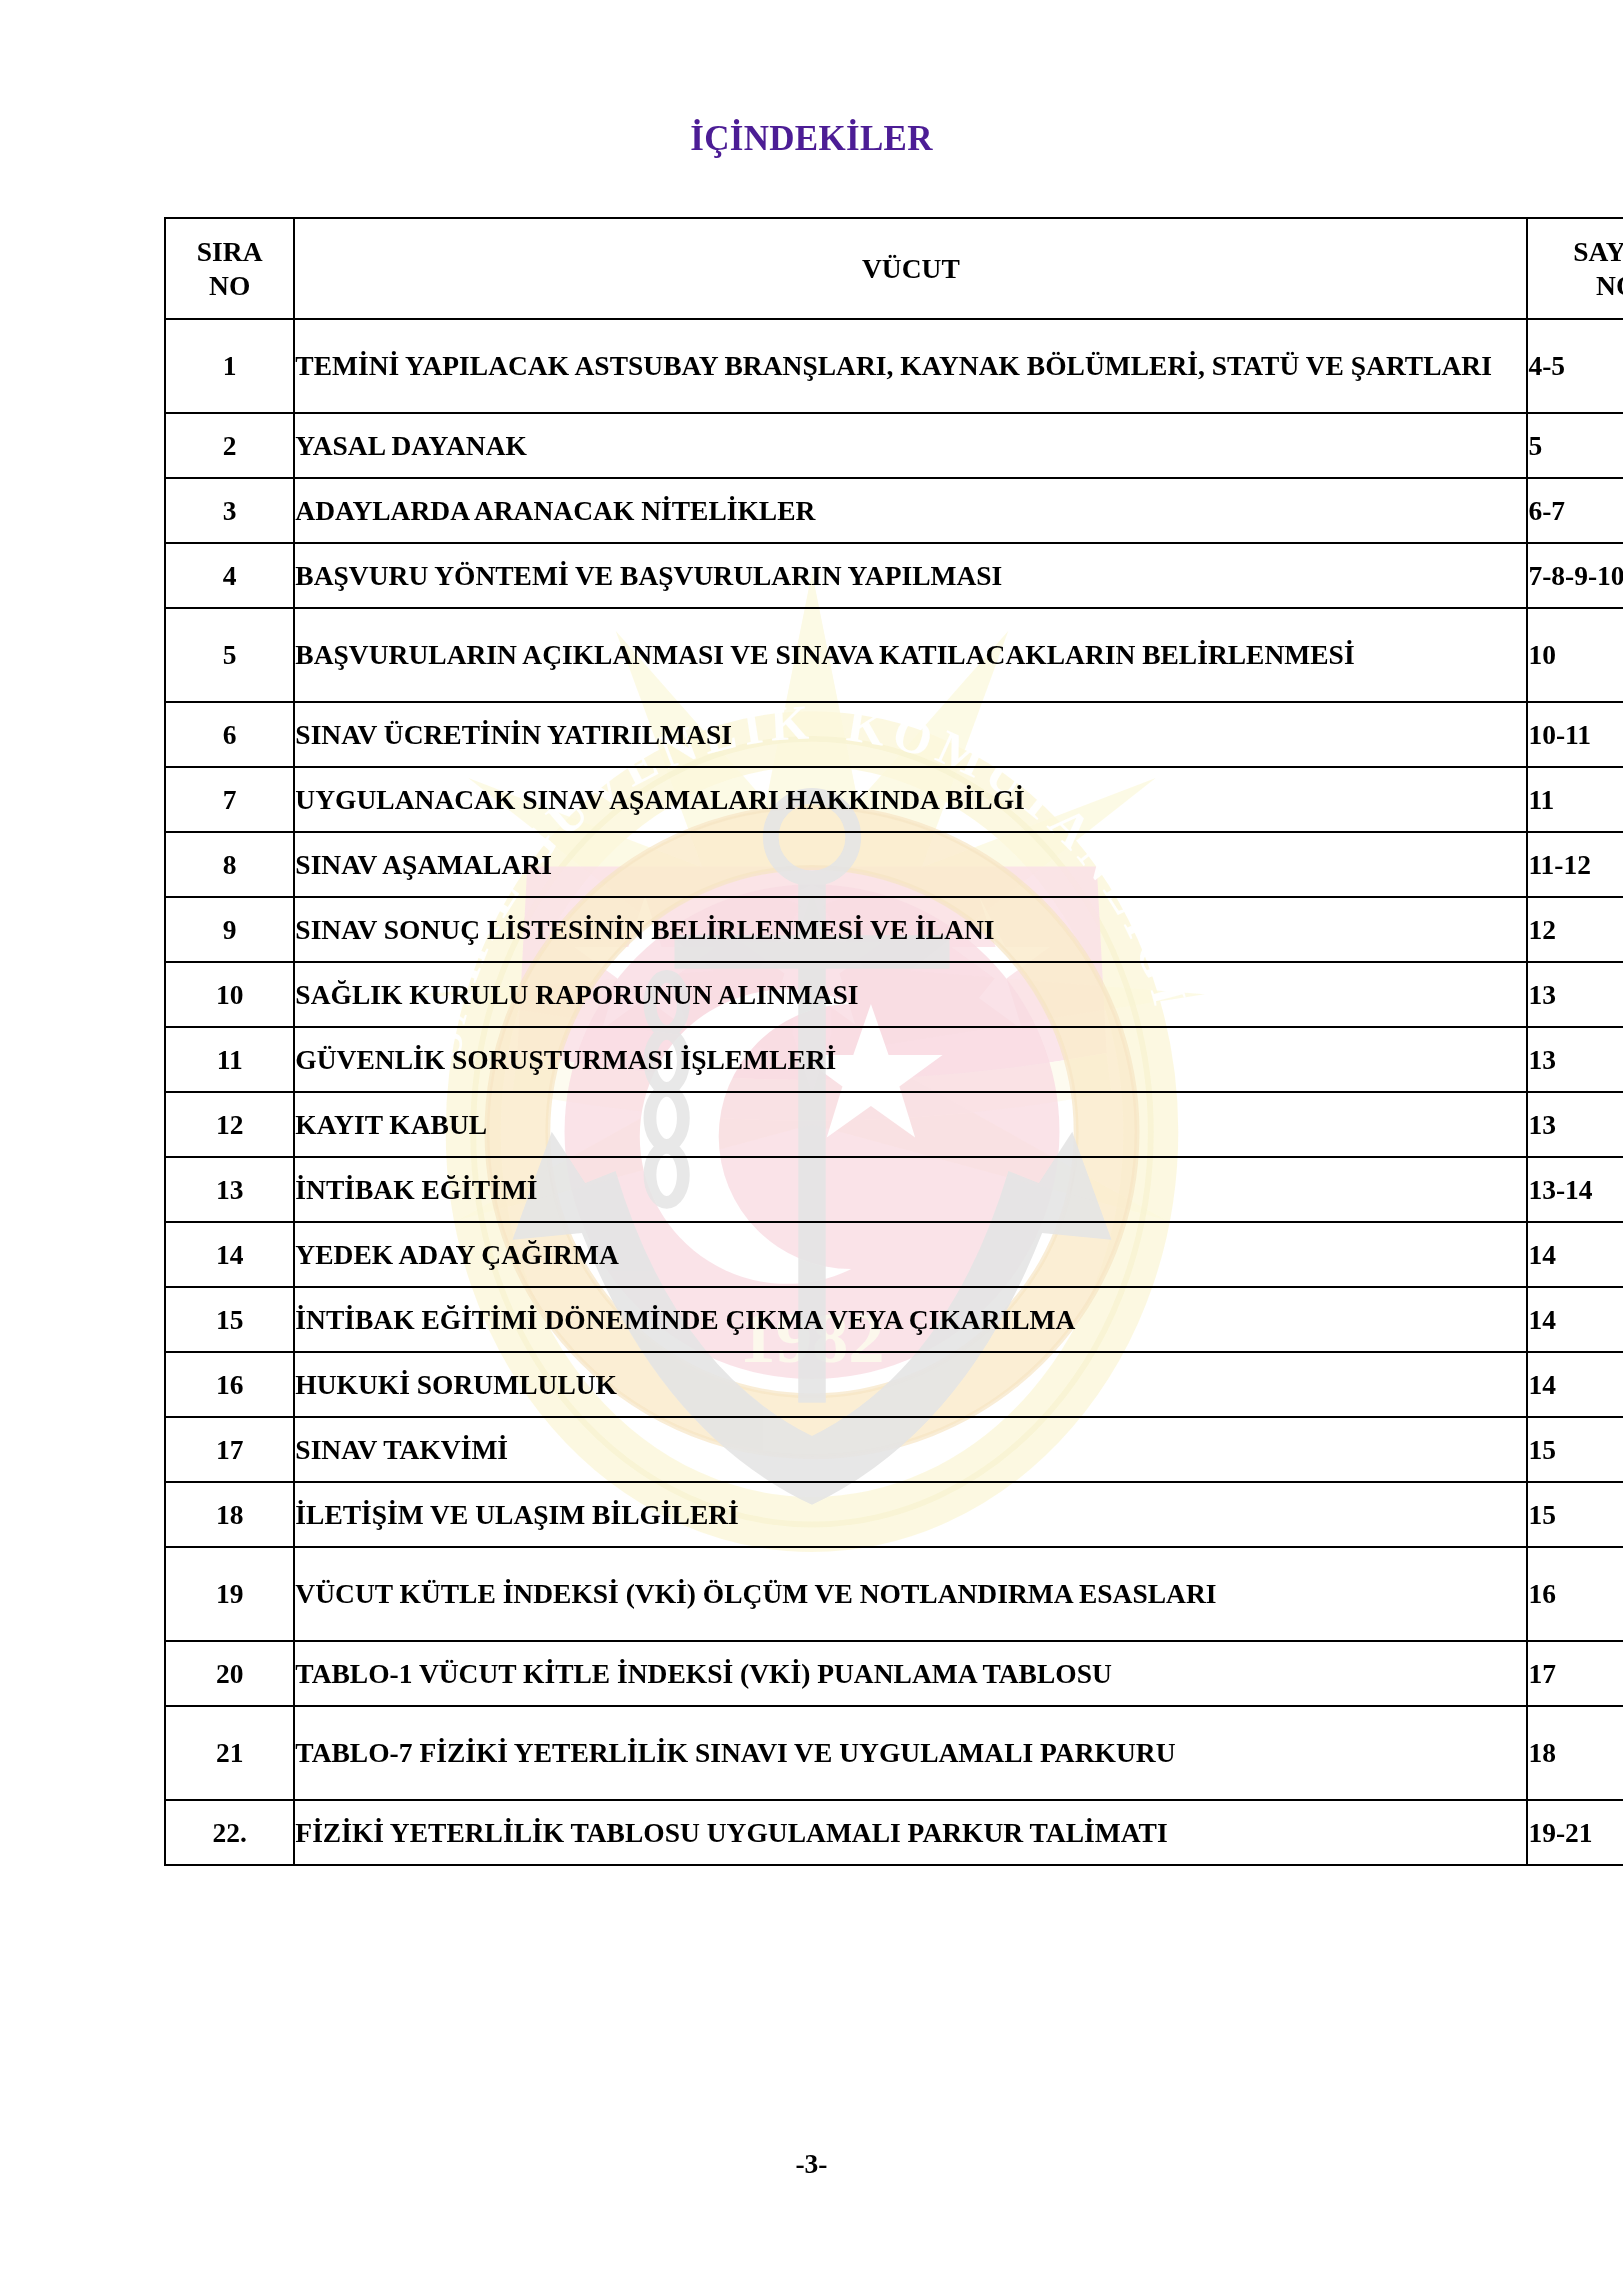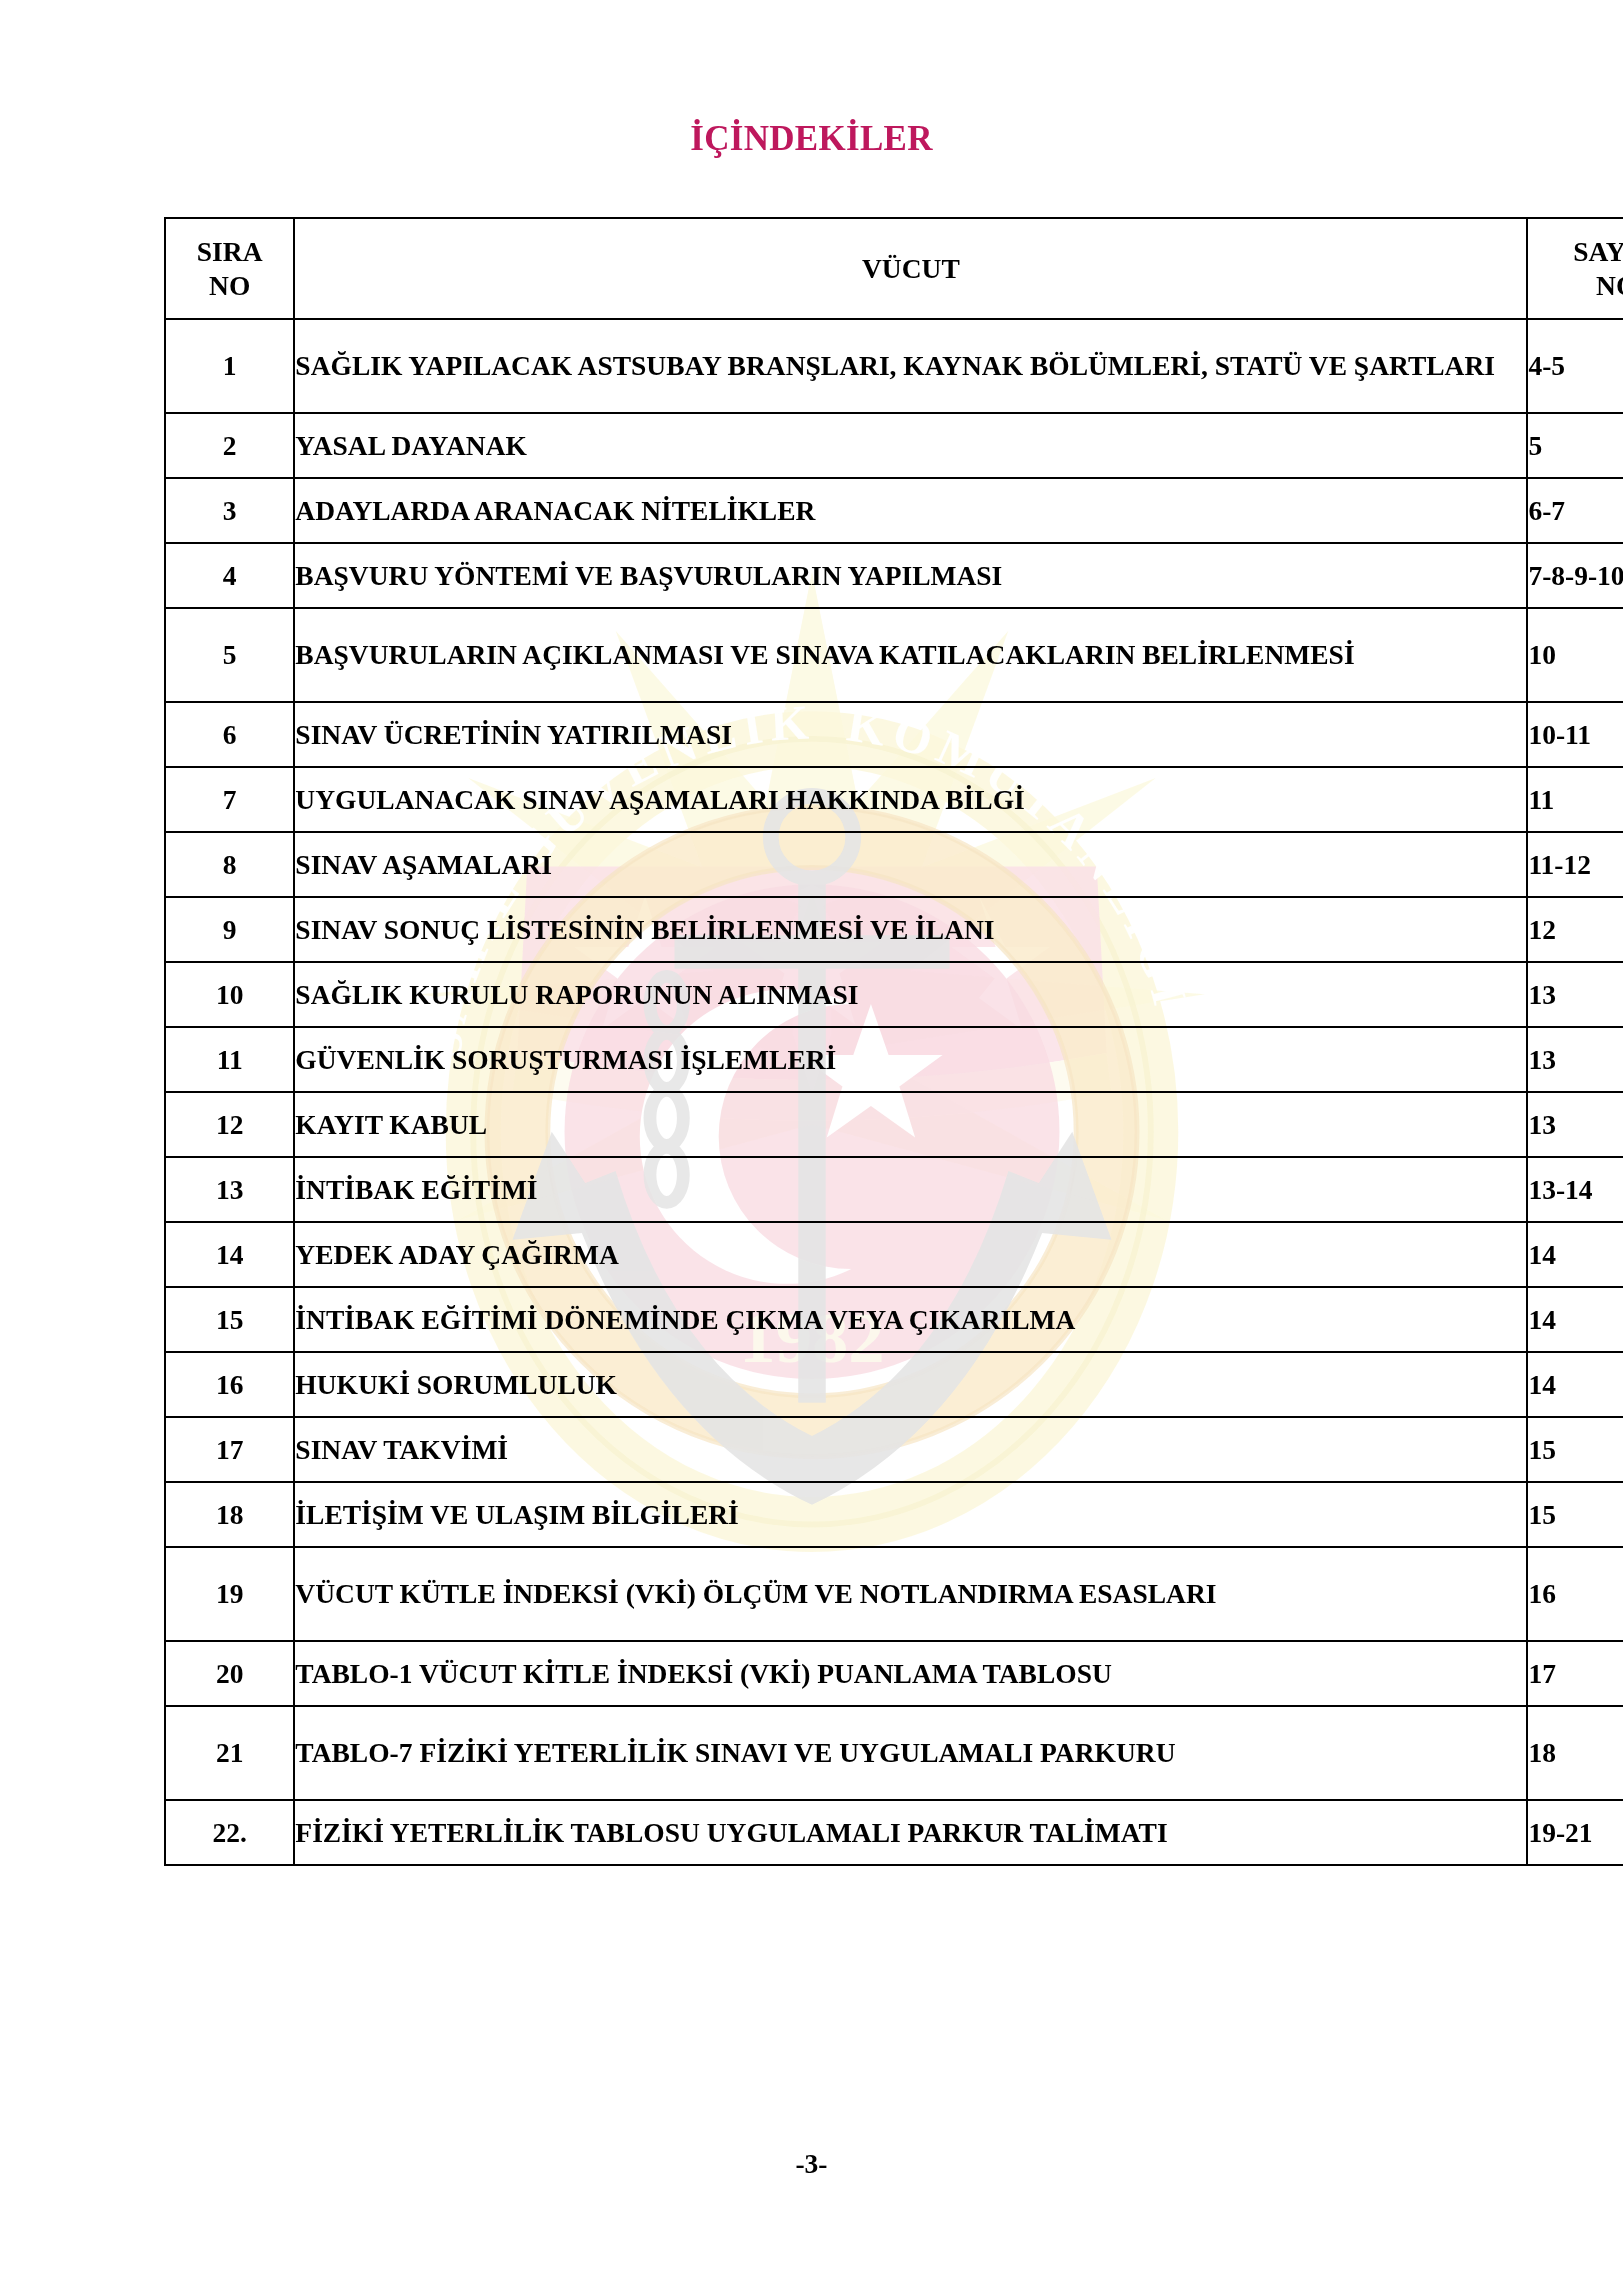--- a/index.html
+++ b/index.html
@@ -39,21 +39,21 @@
   
   .doc-title {
     position: absolute;
     left: 0;
     top: 119px;
     width: 1623px;
     text-align: center;
     font-size: 35px;
     font-weight: bold;
     letter-spacing: 0.3px;
-    color: #be185d;
+    color: #4c1d95;
     z-index: 3;
   }
 
   
   .toc-wrap {
     position: absolute;
     left: 164px;
     top: 217px;
     width: 1543px;
     z-index: 3;
@@ -215,21 +215,21 @@
           <th class="hdr">VÜCUT</th>
           <th class="hdr">
             <div>SAYFA</div>
             <div>NO</div>
           </th>
         </tr>
       </thead>
       <tbody id="toc-body">
           <tr class="row-2line">
             <td class="cell-no">1</td>
-            <td class="cell-title">SAĞLIK YAPILACAK ASTSUBAY BRANŞLARI, KAYNAK BÖLÜMLERİ, STATÜ VE ŞARTLARI</td>
+            <td class="cell-title">TEMİNİ YAPILACAK ASTSUBAY BRANŞLARI, KAYNAK BÖLÜMLERİ, STATÜ VE ŞARTLARI</td>
             <td class="cell-page">4-5</td>
           </tr>
           <tr class="row-1line">
             <td class="cell-no">2</td>
             <td class="cell-title">YASAL DAYANAK</td>
             <td class="cell-page">5</td>
           </tr>
           <tr class="row-1line">
             <td class="cell-no">3</td>
             <td class="cell-title">ADAYLARDA ARANACAK NİTELİKLER</td>

